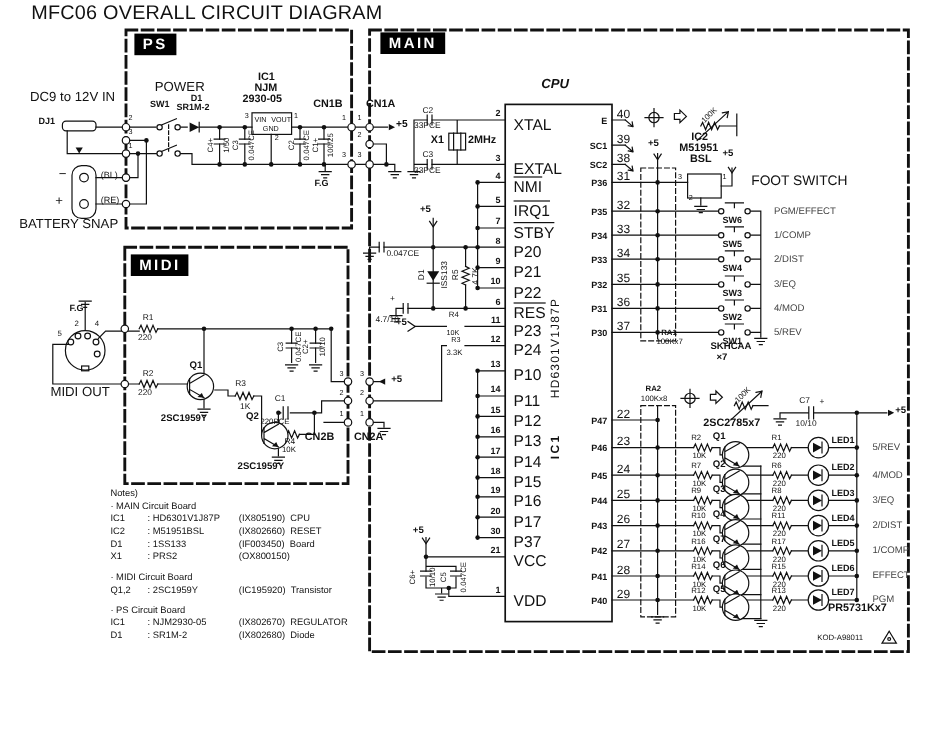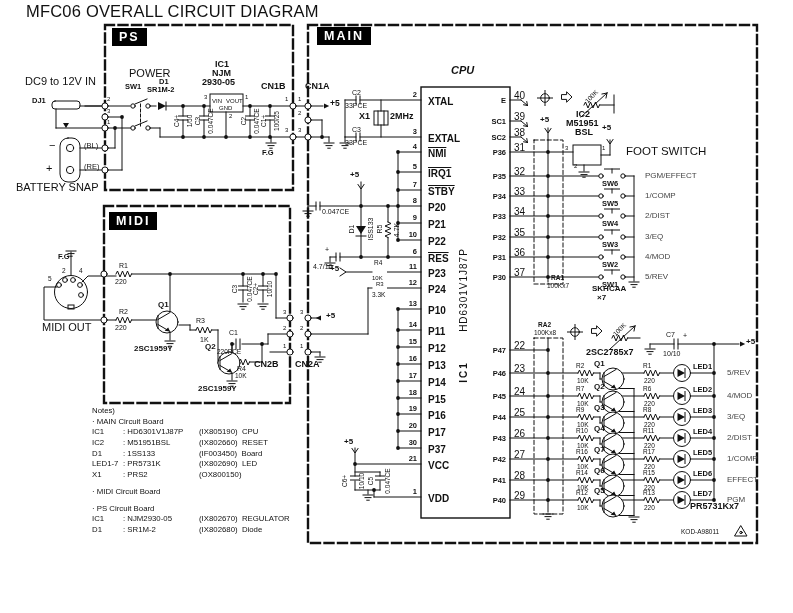--- a/index.html
+++ b/index.html
@@ -16,21 +16,21 @@
   .v{transform:translate(-50%,-50%) rotate(-90deg)}
   .r45{transform:translate(-50%,-50%) rotate(-45deg)}
   .chip{position:absolute;background:#000;color:#fff;font-weight:bold;font-size:12.5px;
         padding:2px 7px;letter-spacing:2px}
   
   .rep{position:absolute;inset:0;pointer-events:none}
   .rep>div{position:absolute;width:0;height:0}
   
   #lp>div{left:421px}
   #lp .pnum{position:absolute;left:-31px;width:27px;text-align:right;top:-10px;font-size:7.5px;font-weight:bold}
-  #lp .pname{position:absolute;left:7px;top:-4px;font-size:10px;font-weight:bold}
+  #lp .pname{position:absolute;left:7px;top:-4px;font-size:13px;font-weight:normal}
   .pname[data-cls="ov"]{text-decoration:overline}
   #lp>div:nth-of-type(1){top:100px}#lp>div:nth-of-type(2){top:137px}#lp>div:nth-of-type(3){top:152px}
   #lp>div:nth-of-type(4){top:172px}#lp>div:nth-of-type(5){top:190px}#lp>div:nth-of-type(6){top:206px}
   #lp>div:nth-of-type(7){top:223px}#lp>div:nth-of-type(8){top:240px}#lp>div:nth-of-type(9){top:257px}
   #lp>div:nth-of-type(10){top:272px}#lp>div:nth-of-type(11){top:288px}#lp>div:nth-of-type(12){top:309px}
   #lp>div:nth-of-type(13){top:330px}#lp>div:nth-of-type(14){top:347px}#lp>div:nth-of-type(15){top:364px}
   #lp>div:nth-of-type(16){top:381px}#lp>div:nth-of-type(17){top:398px}#lp>div:nth-of-type(18){top:414px}
   #lp>div:nth-of-type(19){top:431px}#lp>div:nth-of-type(20){top:448px}#lp>div:nth-of-type(21){top:464px}
   #lp>div:nth-of-type(22){top:497px}
   
@@ -820,39 +820,39 @@
         <span class="nn">IC2</span>
         <span class="nv">: M51951BSL</span>
         <span class="np">(IX802660)  RESET</span>
       </div>
       <div class="nrow">
         <span class="nn">D1</span>
         <span class="nv">: 1SS133</span>
         <span class="np">(IF003450)  Board</span>
       </div>
       <div class="nrow">
-        <span class="nn">LED1-7</span>
-        <span class="nv">: PR5731K</span>
-        <span class="np">(IX802690)  LED</span>
-      </div>
-      <div class="nrow">
         <span class="nn">X1</span>
         <span class="nv">: PRS2</span>
         <span class="np">(OX800150)</span>
       </div>
       <div class="nrow" data-cls="gap">
         <span class="nn"></span>
         <span class="nv"></span>
         <span class="np"></span>
       </div>
       <div class="nrow">
         <span class="nn">· MIDI Circuit Board</span>
         <span class="nv"></span>
         <span class="np"></span>
       </div>
+      <div class="nrow">
+        <span class="nn">Q1,2</span>
+        <span class="nv">: 2SC1959Y</span>
+        <span class="np">(IC195920)  Transistor</span>
+      </div>
       <div class="nrow" data-cls="gap">
         <span class="nn"></span>
         <span class="nv"></span>
         <span class="np"></span>
       </div>
       <div class="nrow">
         <span class="nn">· PS Circuit Board</span>
         <span class="nv"></span>
         <span class="np"></span>
       </div>

